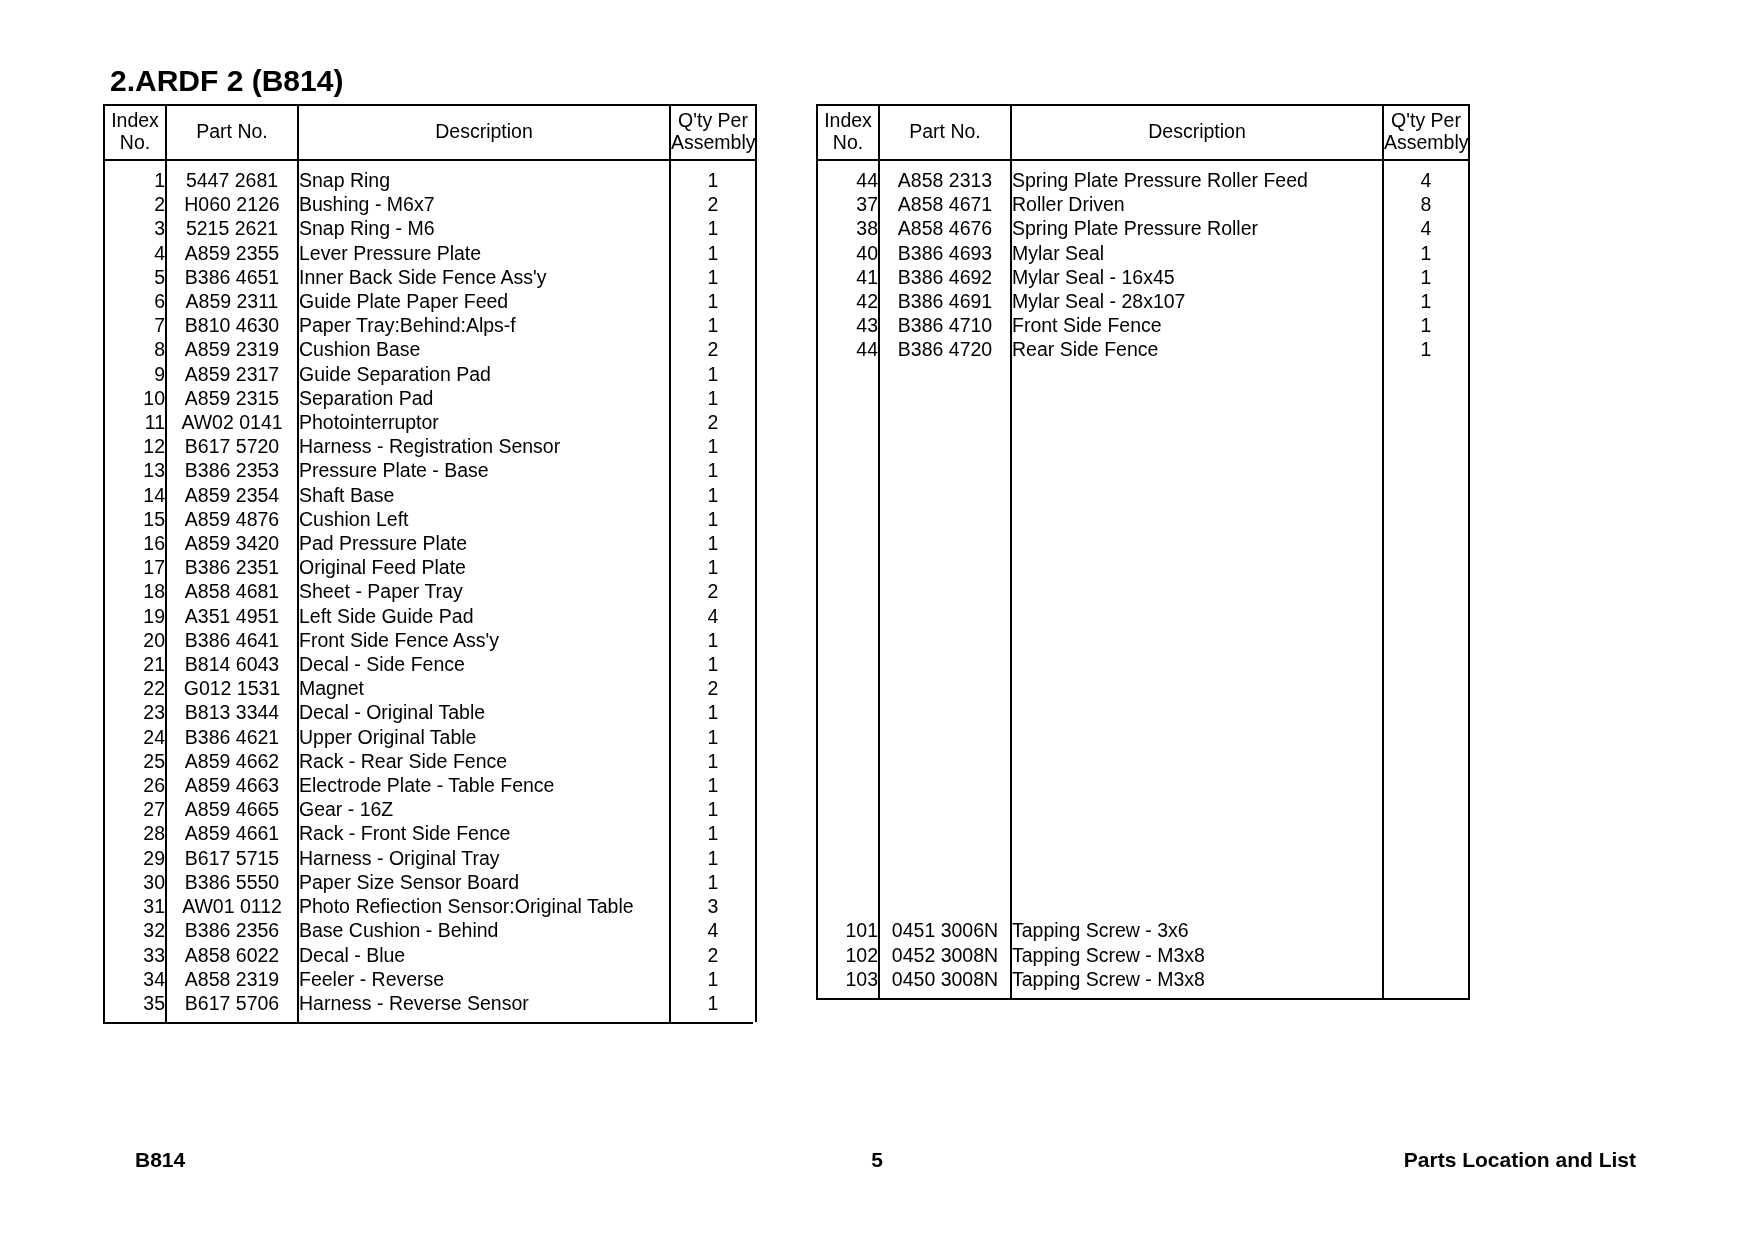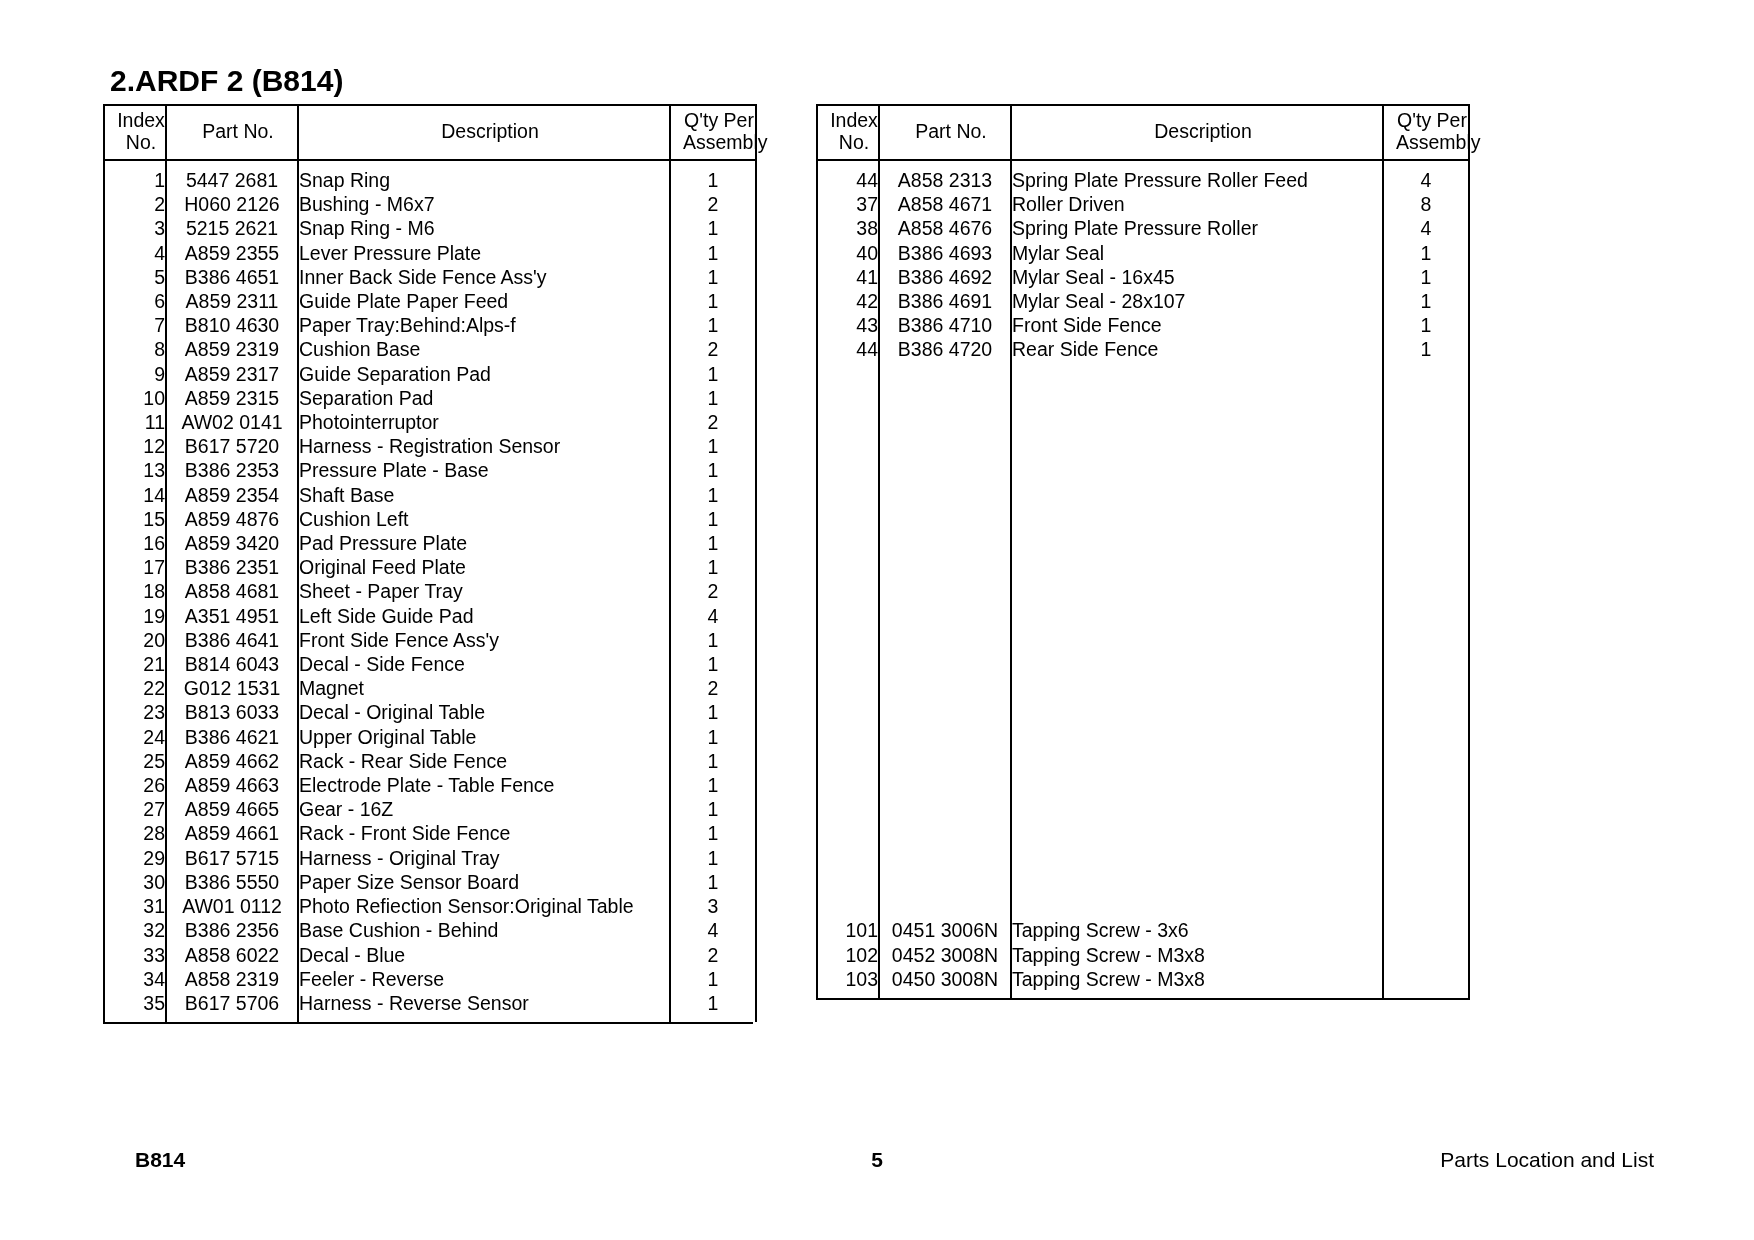--- a/index.html
+++ b/index.html
@@ -49,21 +49,21 @@
     border-collapse: collapse;
     table-layout: fixed;
     width: 100%;
     font-size: 19.5px;
   }
   table.parts thead th {
     border: 2.5px solid #000;
     font-weight: normal;
     font-size: 19.5px;
     line-height: 1.12;
-    padding: 4px 0 5px 12px;
+    padding: 4px 0 5px 0;
     text-align: center;
     vertical-align: middle;
     height: 44px;
   }
   table.parts tbody td {
     border-left: 2.5px solid #000;
     border-right: 2.5px solid #000;
     border-top: none;
     border-bottom: none;
     padding: 0;
@@ -110,23 +110,23 @@
   .footer .f-center {
     position: absolute;
     left: 0; top: 0;
     width: 1754px;
     text-align: center;
     font-size: 21px;
     font-weight: bold;
   }
   .footer .f-right {
     position: absolute;
-    right: 100px; top: 0;
+    right: 118px; top: 0;
     font-size: 21px;
-    font-weight: normal;
+    font-weight: bold;
   }
 </style>
 </head>
 <body>
 
 <div class="page">
 
   <div class="section-title">2.ARDF 2 (B814)</div>
 
   <div class="tables-wrap">
@@ -287,21 +287,21 @@
               <td class="c-qty">1</td>
             </tr>
             <tr>
               <td class="c-index">22</td>
               <td class="c-part">G012 1531</td>
               <td class="c-desc">Magnet</td>
               <td class="c-qty">2</td>
             </tr>
             <tr>
               <td class="c-index">23</td>
-              <td class="c-part">B813 6033</td>
+              <td class="c-part">B813 3344</td>
               <td class="c-desc">Decal - Original Table</td>
               <td class="c-qty">1</td>
             </tr>
             <tr>
               <td class="c-index">24</td>
               <td class="c-part">B386 4621</td>
               <td class="c-desc">Upper Original Table</td>
               <td class="c-qty">1</td>
             </tr>
             <tr>

